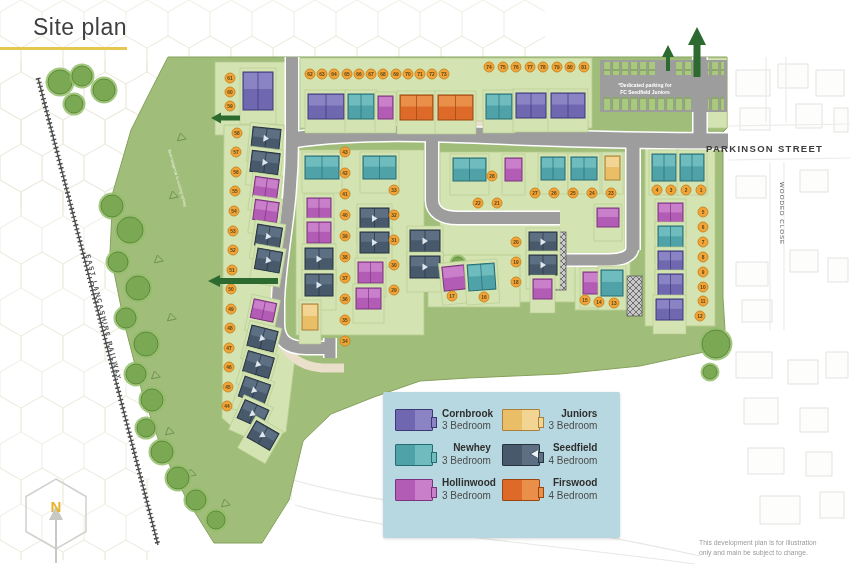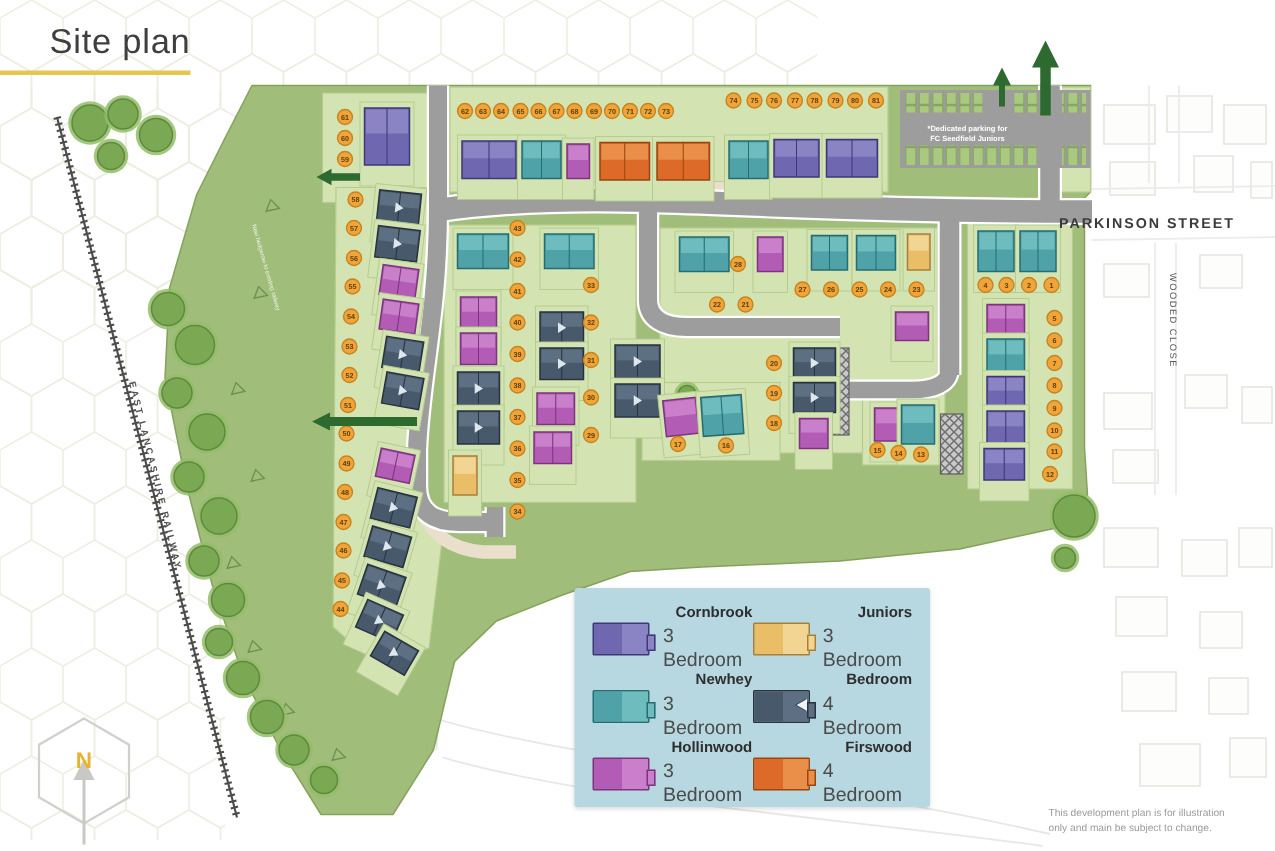--- a/index.html
+++ b/index.html
@@ -15,21 +15,21 @@
   .legend-grid{display:grid;grid-template-columns:1fr 1fr;grid-template-rows:repeat(3,1fr);
                grid-auto-flow:column;height:104px;}
   .li{display:flex;align-items:center;gap:9px;}
   .sw{position:relative;width:36px;height:20px;border:1.6px solid #333;border-radius:1px;flex:0 0 auto;display:block;}
   .sw .tab{position:absolute;right:-5px;bottom:2px;width:4px;height:9px;border:1.2px solid #333;display:block;}
   .fsw-arrow{position:absolute;right:1px;top:5px;width:0;height:0;border-top:4.5px solid transparent;
              border-bottom:4.5px solid transparent;border-right:7px solid #eef2f5;
              filter:drop-shadow(-1px 0 0 #27333f);}
   .lt{display:flex;flex-direction:column;line-height:1.25;}
   .lt b{font-size:10px;color:#2e2e2e;text-align:right;}
-  .lt em{font-style:normal;font-size:13px;color:#4b4b4b;}
+  .lt em{font-style:normal;font-size:10px;color:#4b4b4b;}
   .disclaimer{position:absolute;left:699px;top:538px;width:150px;font-size:6.8px;line-height:1.5;
               color:#9b9b9b;}
   .street-label{font-weight:bold;letter-spacing:1.3px;fill:#3b3b3b;}
 </style>
 </head>
 <body>
 
 <div class="stage">
 
 <svg width="850" height="567" viewBox="0 0 850 567">
@@ -972,21 +972,21 @@
             <b>Juniors</b>
             <em>3 Bedroom</em>
           </span>
     </div>
     <div class="li">
       <span class="sw" style="background: linear-gradient(to right, rgb(72, 89, 108) 0px, rgb(72, 89, 108) 52%, rgb(93, 112, 131) 52%, rgb(93, 112, 131) 100%); border-color: rgb(39, 51, 63);">
             <i class="tab" style="background: rgb(93, 112, 131); border-color: rgb(39, 51, 63);"></i>
             <i class="fsw-arrow"></i>
           </span>
       <span class="lt">
-            <b>Bedroom</b>
+            <b>Seedfield</b>
             <em>4 Bedroom</em>
           </span>
     </div>
     <div class="li">
       <span class="sw" style="background: linear-gradient(to right, rgb(221, 106, 40) 0px, rgb(221, 106, 40) 52%, rgb(233, 143, 73) 52%, rgb(233, 143, 73) 100%); border-color: rgb(153, 70, 15);">
             <i class="tab" style="background: rgb(233, 143, 73); border-color: rgb(153, 70, 15);"></i>
           </span>
       <span class="lt">
             <b>Firswood</b>
             <em>4 Bedroom</em>

